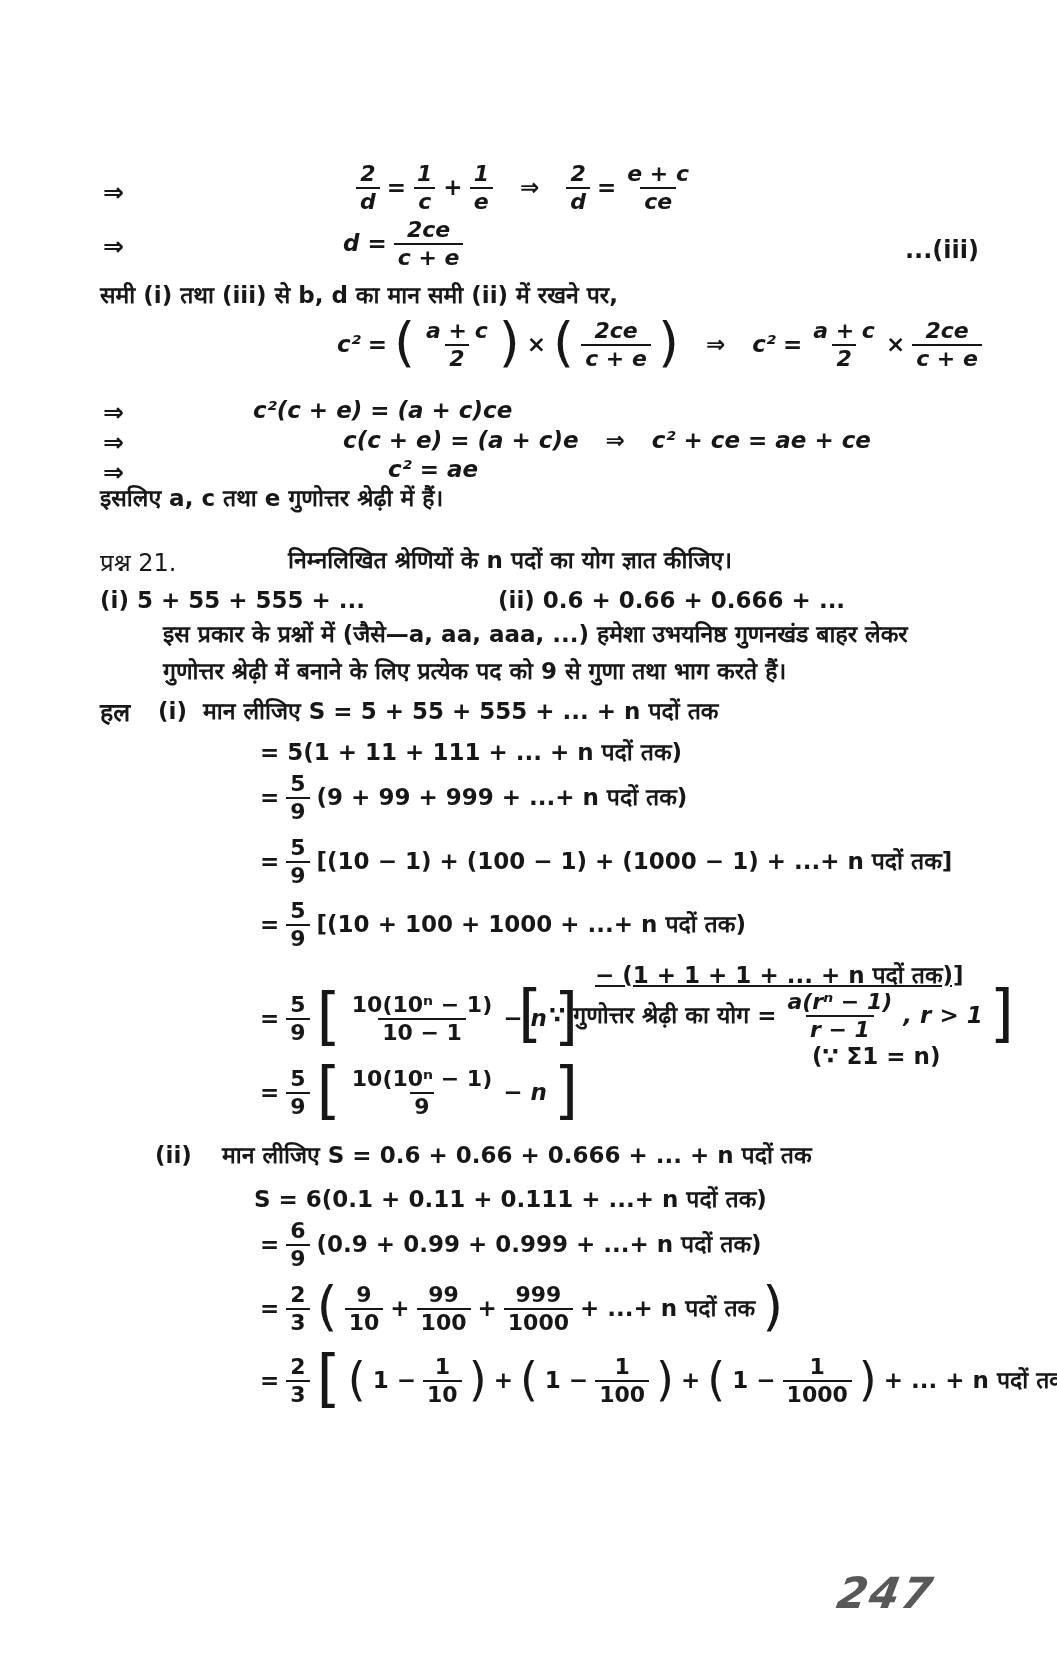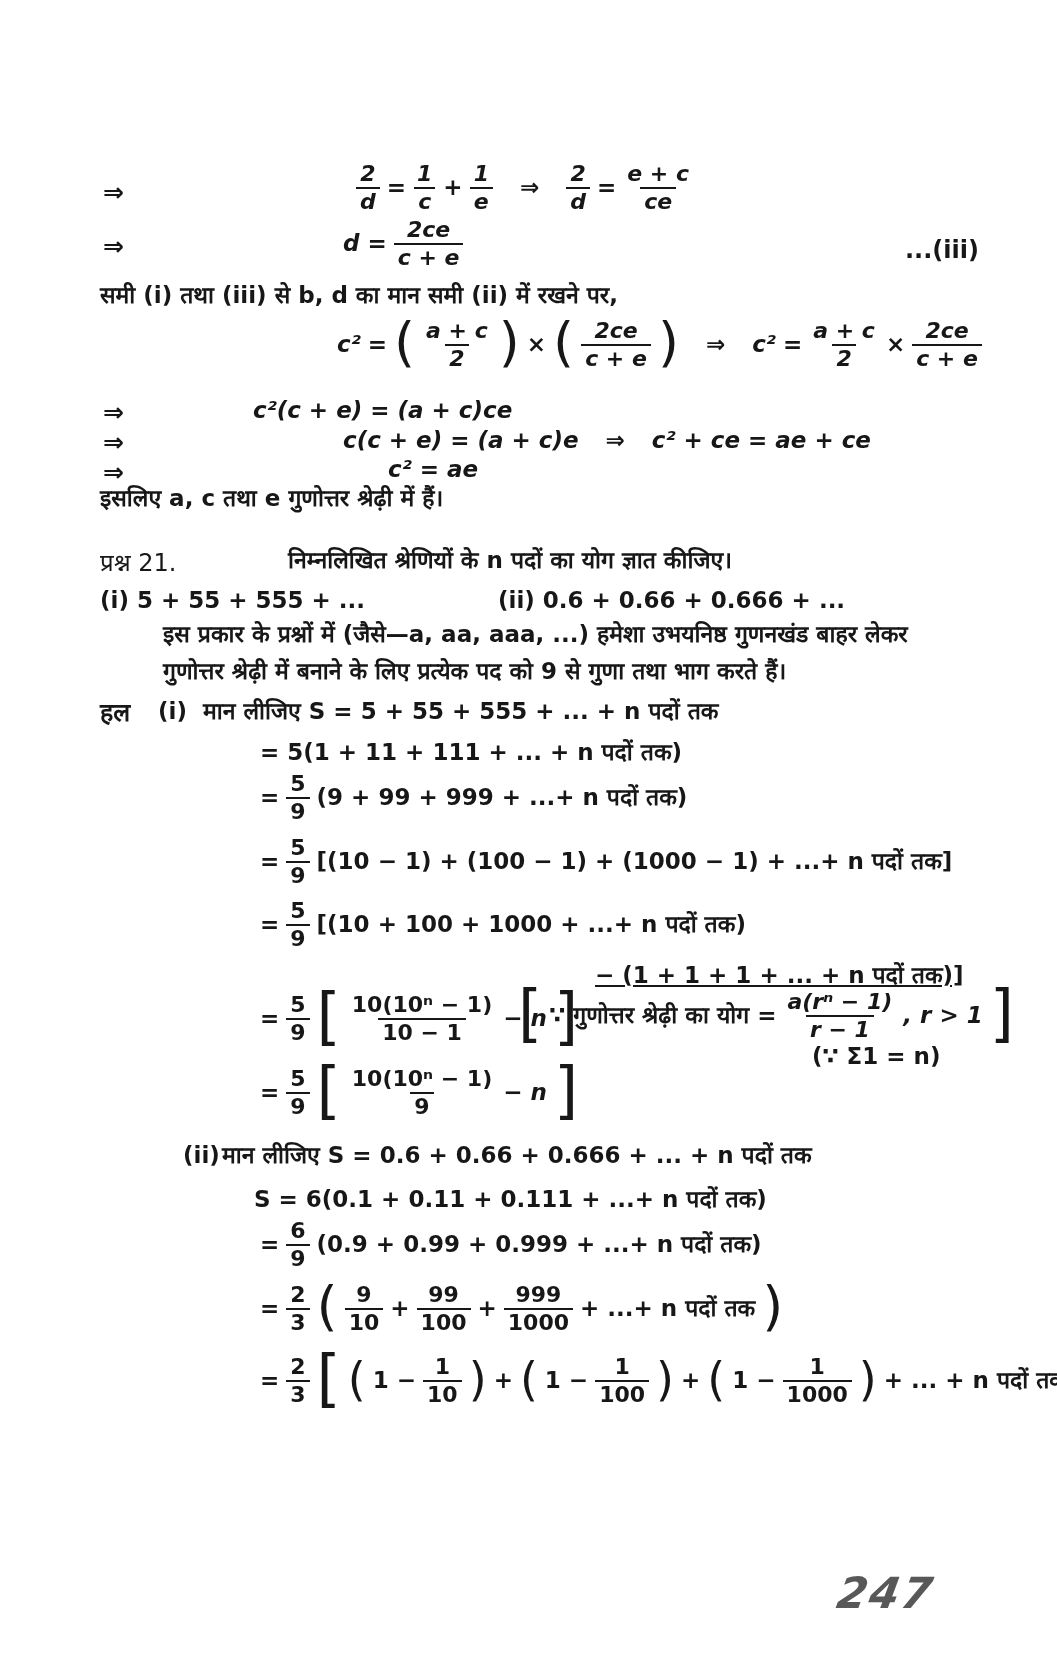--- a/index.html
+++ b/index.html
@@ -224,21 +224,21 @@
         <span class="den">9</span>
       </span>
     <span class="it">− n</span>
     <span class="tallb">]</span>
   </div>
 
   <div class="ln" style="left:812px;top:1042px;">
     <span>(∵ Σ1 = n)</span>
   </div>
 
-  <div class="ln" style="left:155px;top:1141px;margin-left:28px;">
+  <div class="ln" style="left:155px;top:1141px;">
     <span>(ii)</span>
   </div>
   <div class="ln" style="left:222px;top:1141px;">
     <span class="txt">मान लीजिए S = 0.6 + 0.66 + 0.666 + ... + n पदों तक</span>
   </div>
 
   <div class="ln" style="left:246px;top:1185px;margin-left:8px;">
     <span>S = 6(0.1 + 0.11 + 0.111 + ...+ n पदों तक)</span>
   </div>
 

